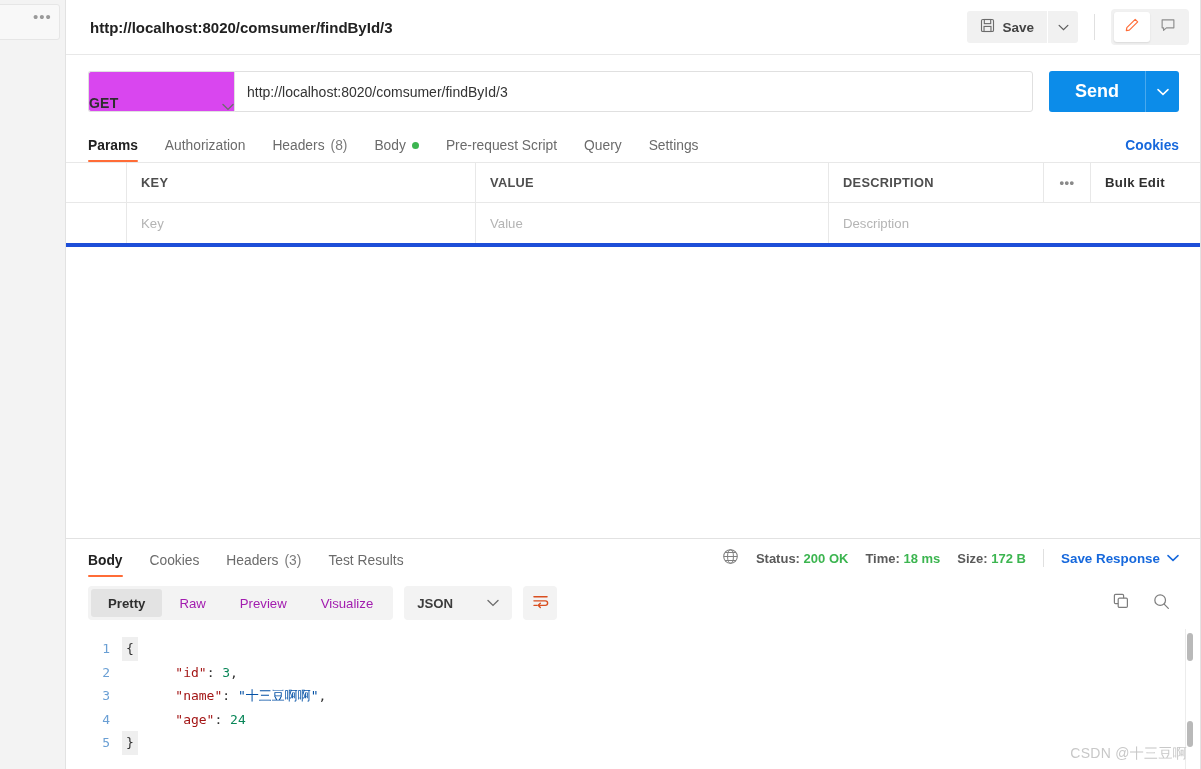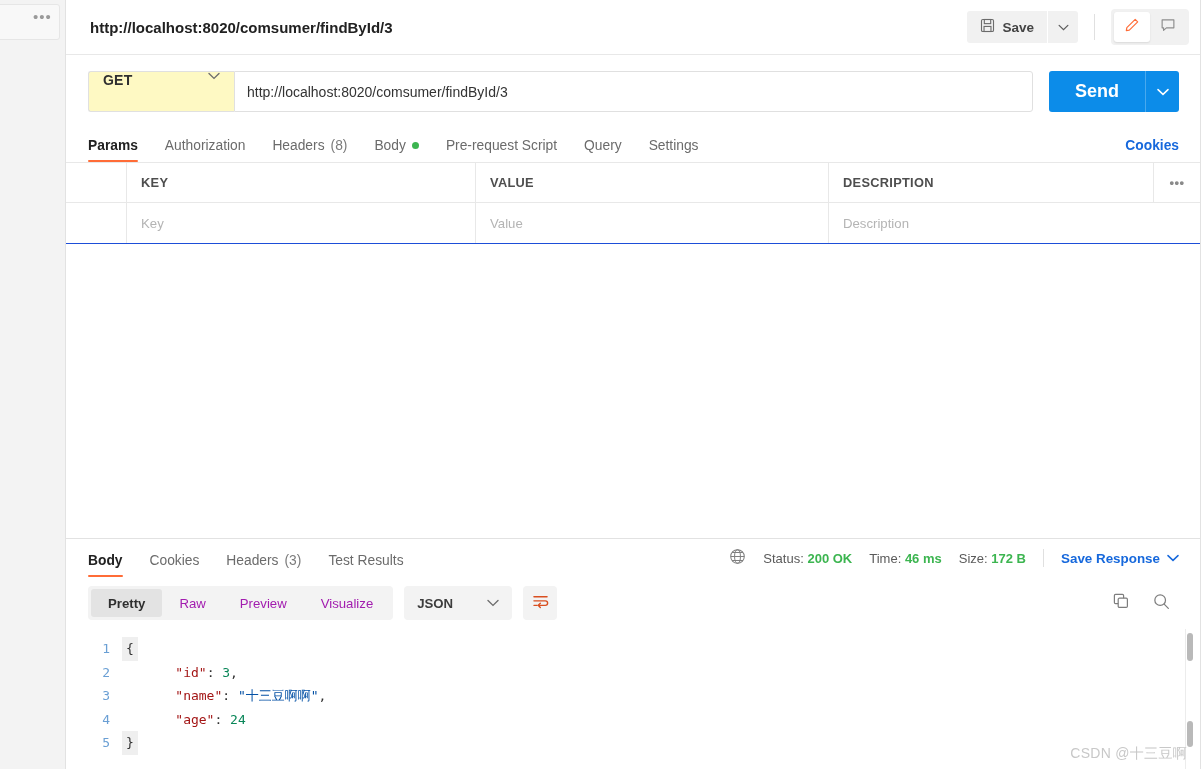--- a/index.html
+++ b/index.html
@@ -54,24 +54,24 @@
   }
   .icon-btn {
     width: 36px; height: 30px; display: flex; align-items: center; justify-content: center;
     border-radius: 3px; cursor: pointer;
   }
   .icon-btn.active { background: #fff; box-shadow: 0 1px 2px rgba(0,0,0,.1); }
 
   
   .url-row { display: flex; align-items: center; padding: 16px 22px 14px 22px; gap: 0; }
   .method-select {
-    width: 146px; height: 41px; background: #fef9c3;
+    width: 146px; height: 41px; background: #d946ef;
     border: 1px solid #e0e0e0; border-right: none;
-    border-radius: 3px 0 0 3px; display: flex; align-items: flex-start;
-    justify-content: space-between; padding: 0 14px; cursor: pointer;
+    border-radius: 3px 0 0 3px; display: flex; align-items: flex-end;
+    justify-content: space-between; padding: 0 0; cursor: pointer;
   }
   .method-label { font-size: 14px; font-weight: 700; color: #2f2f2f; letter-spacing: .2px; }
   .url-input {
     flex: 1; height: 41px; border: 1px solid #e0e0e0; border-radius: 0 3px 3px 0;
     padding: 0 12px; font-size: 14px; color: #333; background: #fff;
     font-family: "Liberation Sans", sans-serif; outline: none; min-width: 0;
   }
   .send-wrap { display: flex; margin-left: 16px; }
   .send-btn {
     height: 41px; padding: 0 26px; background: #0c8ce9; color: #fff;
@@ -101,21 +101,21 @@
   }
   .count { color: #7b7b7b; }
   .greendot { width: 7px; height: 7px; border-radius: 50%; background: #3cb550; display: inline-block; }
   .cookies-link {
     margin-left: auto; font-size: 13.8px; color: #1668dc; font-weight: 600;
     cursor: pointer; padding-bottom: 9px;
   }
 
   
   .qp-title { font-size: 13.3px; font-weight: 700; color: #2f2f2f; padding: 14px 22px 11px 22px; }
-  .params-table { border-top: 1px solid #e8e8e8; border-bottom: 1px solid #1d4ed8; }
+  .params-table { border-top: 1px solid #e8e8e8; border-bottom: 4px solid #1d4ed8; }
   .ptr { display: flex; height: 40px; }
   .ptr.head { border-bottom: 1px solid #e8e8e8; }
   .pcell {
     display: flex; align-items: center; padding: 0 14px;
     border-right: 1px solid #e8e8e8; font-size: 13.2px;
   }
   .pcell.check { width: 61px; border-right: 1px solid #e8e8e8; }
   .pcell.key { width: 349px; }
   .pcell.val { width: 353px; }
   .pcell.desc { flex: 1; border-right: 1px solid #e8e8e8; }
@@ -126,21 +126,21 @@
   .bulk-label { font-weight: 700; color: #2f2f2f; font-size: 13.2px; cursor: pointer; }
   .dots3 { color: #8a8a8a; font-size: 13px; line-height: 6px; letter-spacing: .5px; }
 
   .req-filler { flex: 1; background: #fff; }
 
   
   .resp { border-top: 1px solid #e2e2e2; background: #fff; }
   .resp-bar { display: flex; align-items: flex-end; padding: 0 22px; height: 38px; position: relative; }
   .resp-meta { margin-left: auto; display: flex; align-items: center; gap: 17px; padding-bottom: 9px; font-size: 13px; }
   .meta-item { color: #5a5a5a; }
-  .meta-item b { font-weight: 400; }
+  .meta-item b { font-weight: 700; }
   .meta-val { color: #3cb550; font-weight: 600; }
   .meta-divider { width: 1px; height: 18px; background: #e0e0e0; }
   .save-resp { color: #1668dc; font-weight: 700; font-size: 13.4px; cursor: pointer; display: flex; align-items: center; gap: 7px; }
 
   .viewer-bar { display: flex; align-items: center; padding: 9px 22px; gap: 0; }
   .seg {
     display: flex; background: #f3f3f3; border-radius: 4px; padding: 3px; margin-right: 11px;
   }
   .seg-item {
     padding: 0 17px; height: 28px; display: flex; align-items: center;
@@ -284,20 +284,23 @@
 
     <div class="params-table">
       <div class="ptr head">
         <div class="pcell check"></div>
         <div class="pcell key">KEY</div>
         <div class="pcell val">VALUE</div>
         <div class="pcell desc">DESCRIPTION</div>
         <div class="pcell dots">
           <span class="dots3">•••</span>
         </div>
+        <div class="pcell bulk">
+          <span class="bulk-label">Bulk Edit</span>
+        </div>
       </div>
       <div class="ptr">
         <div class="pcell check"></div>
         <div class="pcell key">
           <span class="ph">Key</span>
         </div>
         <div class="pcell val">
           <span class="ph">Value</span>
         </div>
         <div class="pcell desc" style="border-right:none;flex:1">
@@ -331,21 +334,21 @@
                 <ellipse cx="9" cy="9" rx="3.1" ry="7.2"></ellipse>
                 <path d="M1.9 9h14.2M3.2 4.8h11.6M3.2 13.2h11.6"></path>
             </svg>
           </span>
           <span class="meta-item">
             <b>Status:</b>
             <span class="meta-val">200 OK</span>
           </span>
           <span class="meta-item">
             <b>Time:</b>
-            <span class="meta-val">46 ms</span>
+            <span class="meta-val">18 ms</span>
           </span>
           <span class="meta-item">
             <b>Size:</b>
             <span class="meta-val">172 B</span>
           </span>
           <span class="meta-divider"></span>
           <span class="save-resp">
             <span>Save Response</span>
             <svg width="12" height="8" viewBox="0 0 12 8">
                 <path d="M1 1.6 L6 6.4 L11 1.6" stroke="#1668dc" stroke-width="1.5" fill="none" stroke-linecap="round"></path>

